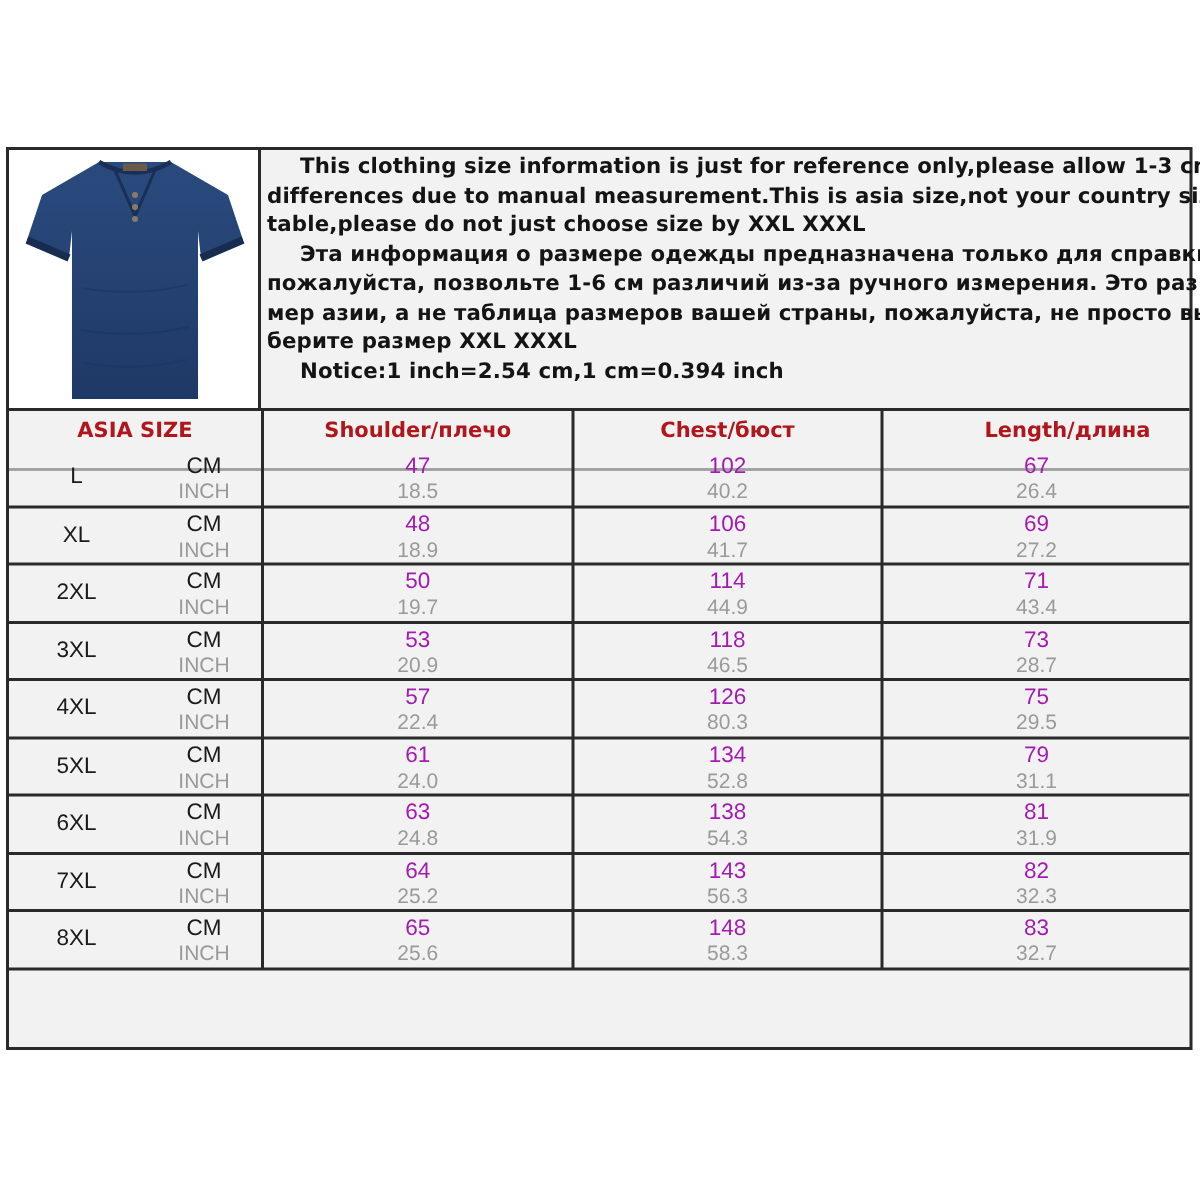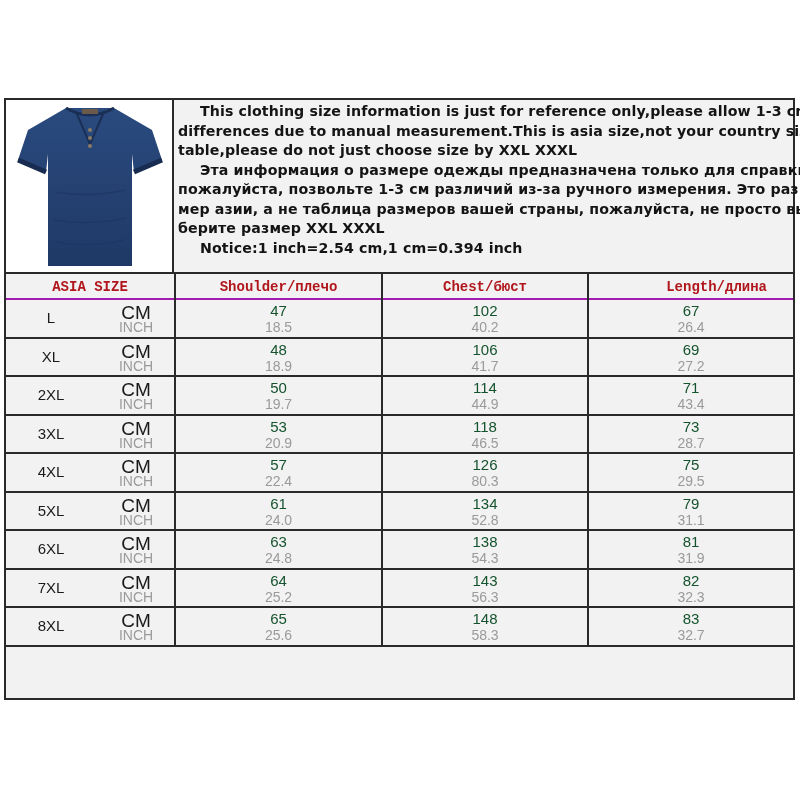--- a/index.html
+++ b/index.html
@@ -11,36 +11,36 @@
            border-bottom: 2px solid #2a2a2a; box-sizing: border-box; }
     .img-cell { position: absolute; left: 0; top: 0; width: 168px; height: 172px;
                 border-right: 2px solid #2a2a2a; background: #ffffff; box-sizing: border-box; }
     .img-cell svg { position: absolute; left: 4px; top: 2px; }
     .notice { position: absolute; left: 172px; top: 2px; width: 612px;
               font-weight: bold; font-size: 14.2px; line-height: 19.5px; color: #141414;
               letter-spacing: 0.1px; }
     .notice .ln { white-space: nowrap; display: block; }
     .notice .ind { padding-left: 22px; }
 
-    .hdr { position: absolute; left: 0; top: 174px; width: 787px; height: 26px;
-           border-bottom: 2px solid #a21caf; box-sizing: border-box; font-family: Liberation Mono, monospace; }
+    .hdr { position: absolute; left: 0; top: 174px; width: 787px; height: 40px;
+           border-bottom: 2px solid #a3a3a3; box-sizing: border-box; }
     .hcell { position: absolute; top: 0; height: 24px; line-height: 26px; text-align: center;
              color: #b0161c; font-weight: bold; font-size: 14px; }
     .vline { position: absolute; top: 174px; width: 2px; height: 372px; background: #2a2a2a; }
 
     .rows { position: absolute; left: 0; top: 200px; width: 787px; }
     .row { position: relative; height: 38.5px; border-bottom: 2px solid #2a2a2a; box-sizing: border-box; }
     .row .size { position: absolute; left: 0; width: 90px; top: 0; height: 36px; line-height: 36px;
                  text-align: center; font-family: "Liberation Sans", sans-serif; font-size: 15px; color: #1a1a1a; }
     .row .unit { position: absolute; left: 100px; width: 60px; text-align: center;
                  font-family: "Liberation Sans", sans-serif; }
-    .row .unit .cm { position: absolute; top: 2px; width: 60px; font-size: 19px; color: #1a1a1a; }
+    .row .unit .cm { position: absolute; top: 2px; width: 60px; font-size: 15px; color: #1a1a1a; }
     .row .unit .inch { position: absolute; top: 19px; width: 60px; font-size: 14px; color: #9a9a9a; }
     .val { position: absolute; text-align: center; font-family: "Liberation Sans", sans-serif; }
-    .val .cmv { position: absolute; top: 2px; left: 0; right: 0; font-size: 15px; color: #14532d; }
+    .val .cmv { position: absolute; top: 2px; left: 0; right: 0; font-size: 15px; color: #a21caf; }
     .val .inv { position: absolute; top: 19px; left: 0; right: 0; font-size: 14px; color: #9a9a9a; }
 
     .footer { position: absolute; left: 0; top: 546px; width: 787px; height: 52px; text-align: center; }
     .footer .en { position: absolute; top: 7px; left: 0; right: 0; color: #b0161c; font-weight: bold; font-size: 16.5px; }
     .footer .ru { position: absolute; top: 29px; left: 0; right: 0; color: #b0161c; font-size: 16.5px;
                   font-family: "Liberation Sans", sans-serif; }
   </style>
 </head>
 <body>
 
@@ -65,21 +65,21 @@
         <path d="M8 58 L36 70" stroke="#172c50" stroke-width="5"></path>
         <path d="M124 70 L152 58" stroke="#172c50" stroke-width="5"></path>
         <path d="M45 90 Q80 96 115 88 M44 118 Q80 124 116 116 M46 140 Q80 146 114 138" fill="none" stroke="#1d3660" stroke-width="1.5" opacity="0.6"></path>
       </svg>
     </div>
     <div class="notice">
       <span class="ln ind">This clothing size information is just for reference only,please allow 1-3 cm</span>
       <span class="ln">differences due to manual measurement.This is asia size,not your country size</span>
       <span class="ln">table,please do not just choose size  by XXL XXXL</span>
       <span class="ln ind">Эта информация о размере одежды предназначена только для справки,</span>
-      <span class="ln">пожалуйста, позвольте 1-3 см различий из-за ручного измерения. Это раз</span>
+      <span class="ln">пожалуйста, позвольте 1-6 см различий из-за ручного измерения. Это раз</span>
       <span class="ln">мер азии, а не таблица размеров вашей страны, пожалуйста, не просто вы</span>
       <span class="ln">берите размер XXL XXXL</span>
       <span class="ln ind">Notice:1 inch=2.54 cm,1 cm=0.394 inch</span>
     </div>
   </div>
 
   <div class="hdr">
     <div class="hcell" style="left:0;width:168px;">ASIA SIZE</div>
     <div class="hcell" style="left:170px;width:205px;">Shoulder/плечо</div>
     <div class="hcell" style="left:377px;width:204px;">Chest/бюст</div>

